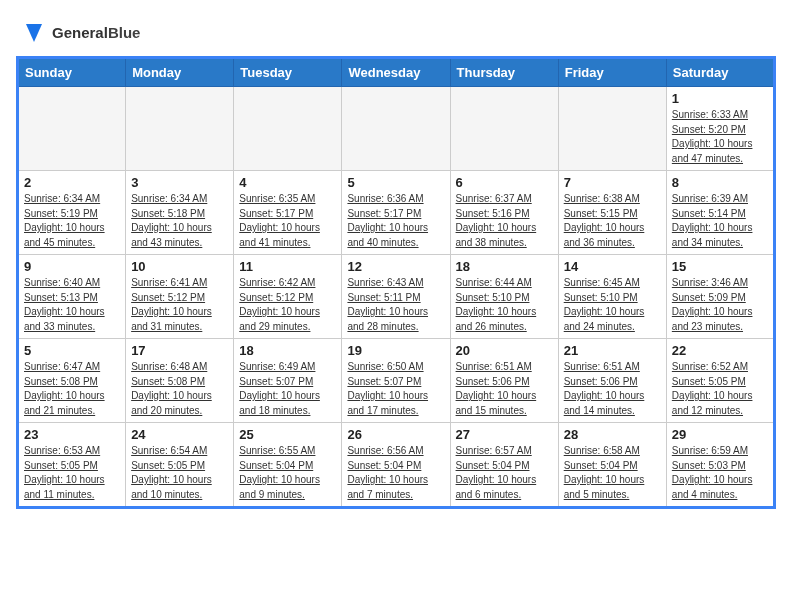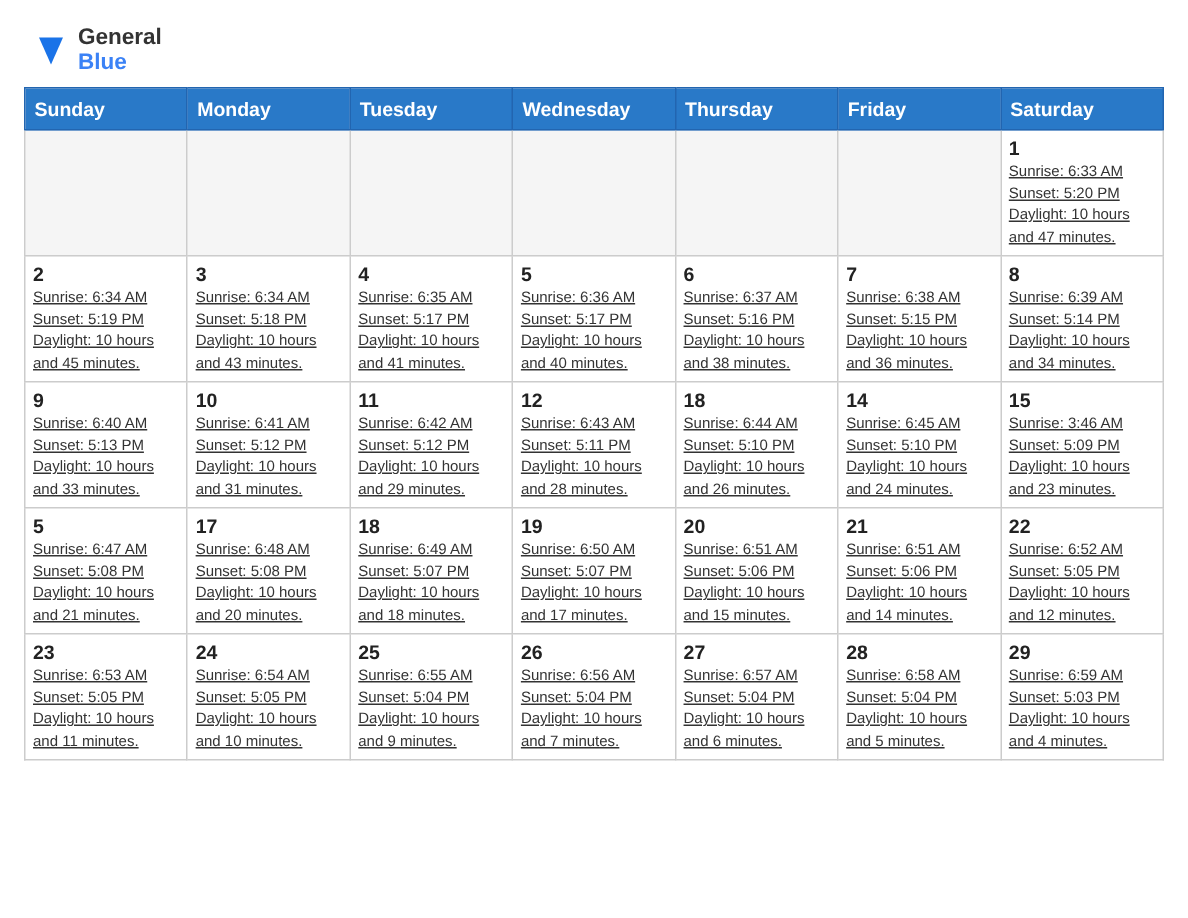--- a/index.html
+++ b/index.html
@@ -29,21 +29,21 @@
       font-weight: normal;
       color: #222;
     }
     .location {
       font-size: 14px;
       color: #333;
     }
     .calendar {
       width: 100%;
       border-collapse: collapse;
-      border: 1px solid #3b82f6;
+      border: 3px solid #3b82f6;
     }
     .calendar th {
       background: #2979c8;
       color: #fff;
       font-size: 13px;
       font-weight: bold;
       padding: 6px 6px;
       text-align: left;
       border: 1px solid #2265b0;
     }
@@ -75,23 +75,23 @@
     }
   </style>
 </head>
 <body>
 
 <div class="header">
   <div class="logo">
       <svg width="32" height="32" viewBox="0 0 32 32">
         <polygon points="10,8 26,8 18,26" fill="#1a73e8"></polygon>
       </svg>
-      <div style="display: flex; flex-direction: column; justify-content: flex-end;">
+      <div style="display: flex; flex-direction: row; justify-content: flex-end;">
         <span style="font-size: 15px; font-weight: bold; color: rgb(51, 51, 51);">General</span>
-        <span style="font-size: 15px; font-weight: bold; color: #3b82f6;">Blue</span>
+        <span style="font-size: 15px; font-weight: bold; color: #404040;">Blue</span>
       </div>
     </div>
   <div class="title-block">
     <div class="month-title"></div>
     <div class="location"></div>
   </div>
 </div>
 
 <table class="calendar">
   <thead>

